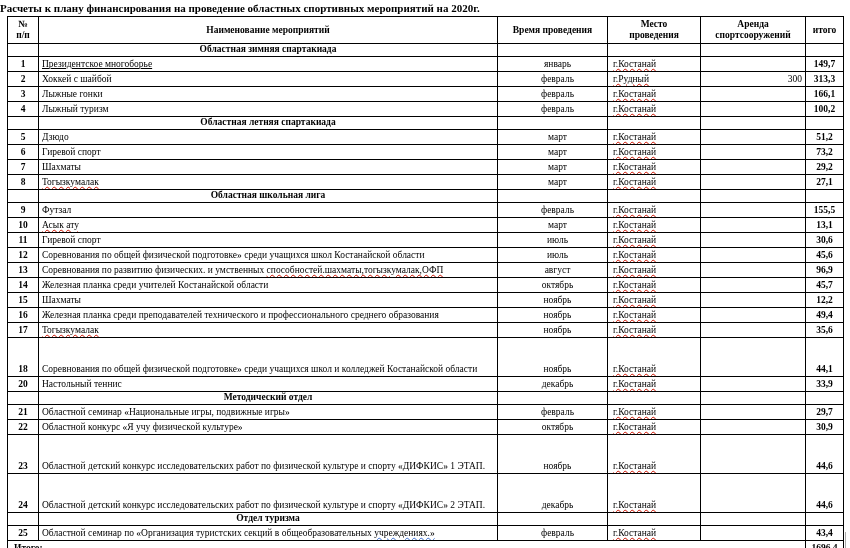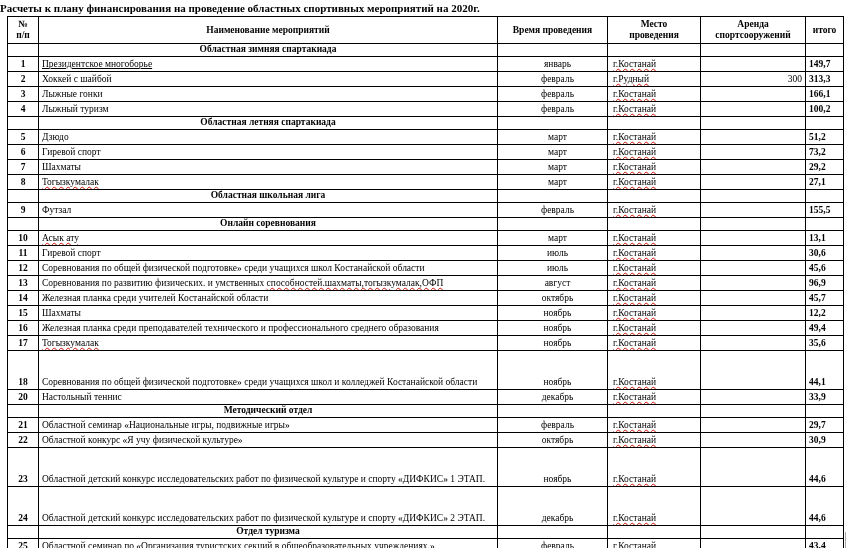--- a/index.html
+++ b/index.html
@@ -42,21 +42,21 @@
   tr.section td.c-name { text-align: center; font-weight: bold; }
   tr.item { height: 15px; }
   tr.item.tall { height: 39px; }
   tr.totalrow { height: 15px; }
   tr.totalrow td { font-weight: bold; }
   .c-num  { text-align: center; font-weight: bold; }
   .c-name { text-align: left; }
   .c-time { text-align: center; padding-left: 13px; }
   .c-place{ text-align: left; padding-left: 5px; }
   .c-rent { text-align: right; }
-  .c-total{ text-align: left; font-weight: bold; }
+  .c-total{ text-align: center; font-weight: bold; }
   .u-red {
     text-decoration-line: underline;
     text-decoration-style: wavy;
     text-decoration-color: #cc1100;
     text-decoration-thickness: 1px;
     text-underline-offset: 1px;
   }
   .u-blue {
     text-decoration-line: underline;
     text-decoration-style: wavy;
@@ -193,28 +193,20 @@
           <td class="c-total"></td>
         </tr>
         <tr class="item">
           <td class="c-num">9</td>
           <td class="c-name"><span>Футзал</span></td>
           <td class="c-time">февраль</td>
           <td class="c-place"><span class="u-red">г.Костанай</span></td>
           <td class="c-rent"></td>
           <td class="c-total">155,5</td>
         </tr>
-        <tr class="section">
-          <td class="c-num"></td>
-          <td class="c-name">Онлайн соревнования</td>
-          <td class="c-time"></td>
-          <td class="c-place"></td>
-          <td class="c-rent"></td>
-          <td class="c-total"></td>
-        </tr>
         <tr class="item">
           <td class="c-num">10</td>
           <td class="c-name"><span class="u-red">Асык ату</span></td>
           <td class="c-time">март</td>
           <td class="c-place"><span class="u-red">г.Костанай</span></td>
           <td class="c-rent"></td>
           <td class="c-total">13,1</td>
         </tr>
         <tr class="item">
           <td class="c-num">11</td>

